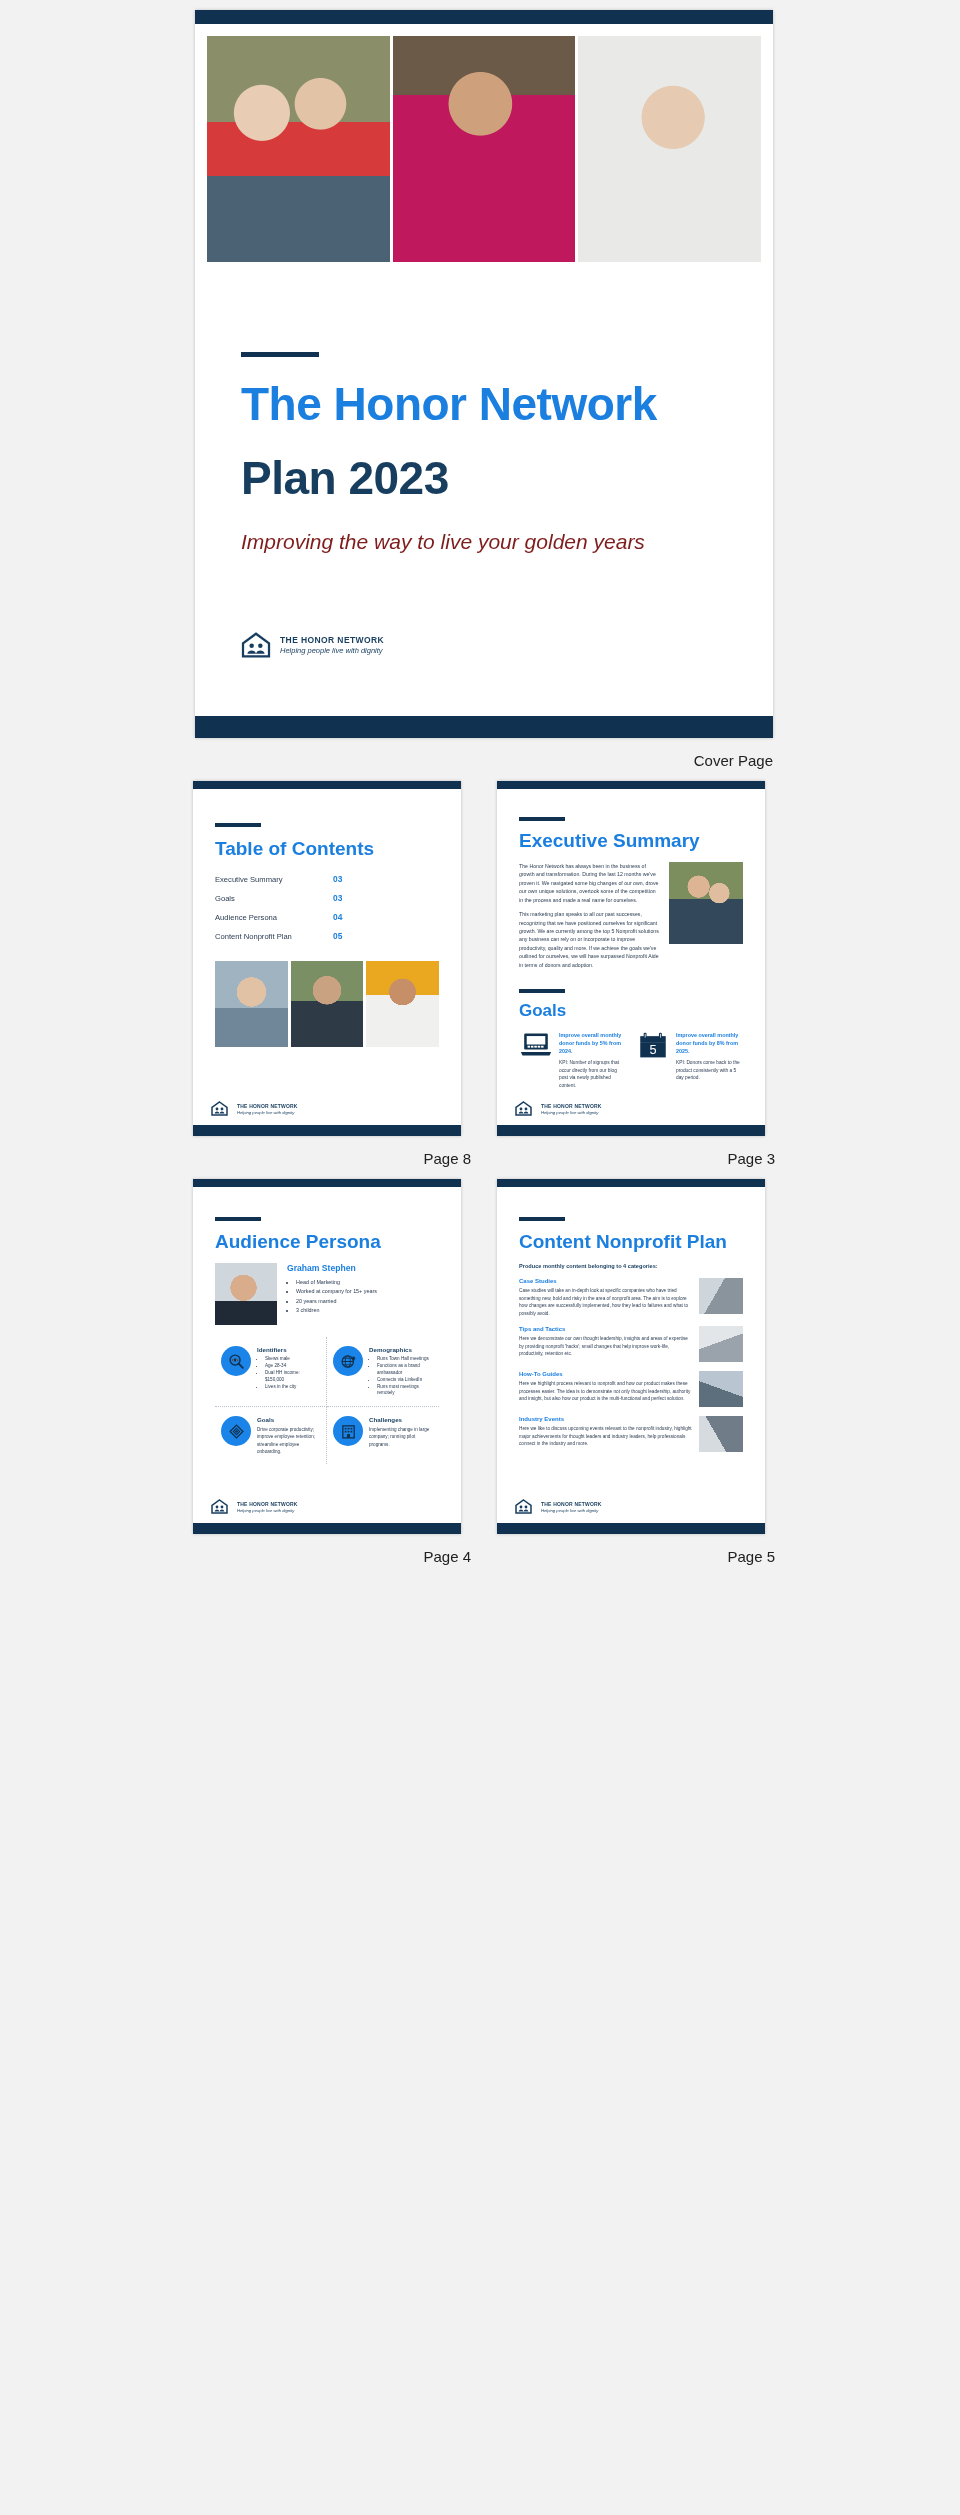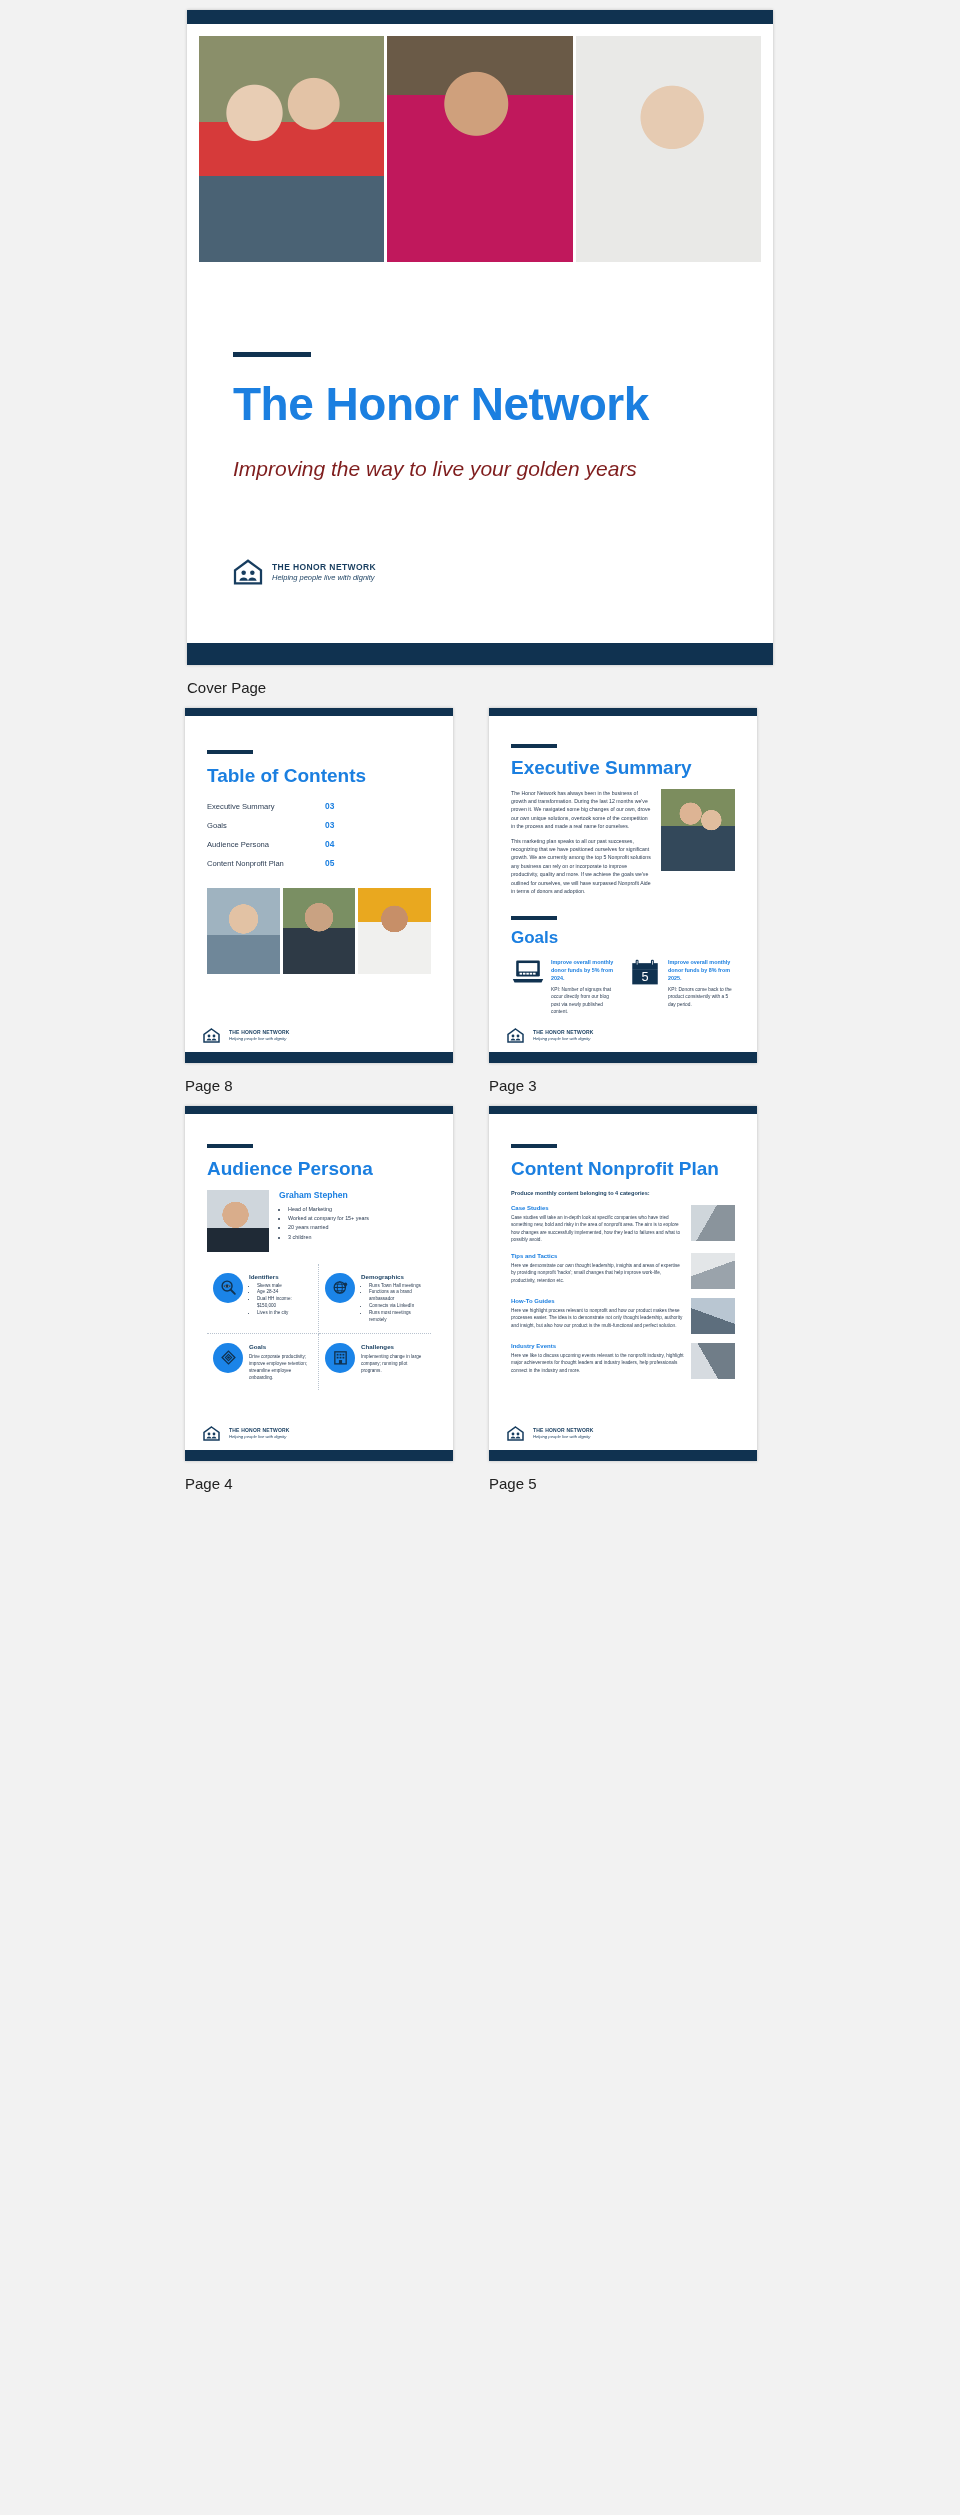--- a/index.html
+++ b/index.html
@@ -10,20 +10,21 @@
     color: #17365d;
   }
   .wrap { width: 960px; padding: 10px 0 18px 0; }
 
   
   .page {
     background: #ffffff;
     position: relative;
     box-shadow: 0 0 3px rgba(0,0,0,.22);
     overflow: hidden;
+    margin-left: 8px;
   }
   .topbar  { background: #103250; width: 100%; }
   .botbar  { background: #103250; width: 100%; }
 
   .rule {
     background: #103250;
     height: 5px;
     width: 78px;
   }
   .rule.sm { height: 4px; width: 46px; }
@@ -71,21 +72,21 @@
     font-size: 8.5px; font-weight: 700; letter-spacing: .4px; color: #173d5f;
   }
   .logo .ltxt .l2 {
     font-size: 7.5px; font-style: italic; color: #173d5f; margin-top: 1px;
   }
   .logo.tiny .mark { width: 17px; height: 15px; flex: 0 0 17px; }
   .logo.tiny .ltxt .l1 { font-size: 5px; letter-spacing: .2px; }
   .logo.tiny .ltxt .l2 { font-size: 4.2px; }
 
   .caption {
-    text-align: left;
+    text-align: right;
     font-size: 15px;
     color: #222;
     padding: 14px 0 0 0;
     font-family: "Liberation Sans", sans-serif;
   }
 
   
   .spread { display: flex; justify-content: center; gap: 18px; margin-top: 12px; }
   .half { width: 286px; }
   .half .page { width: 268px; }
@@ -205,20 +206,21 @@
             <div class="ph-inner p-elder"></div>
           </div>
         <div class="ph">
             <div class="ph-inner p-woman"></div>
           </div>
       </div>
 
       <div class="cover-body">
         <div class="rule"></div>
         <h1 class="head-blue">The Honor Network</h1>
+        <h1 class="head-navy">Plan 2023</h1>
         <div class="sub-italic">Improving the way to live your golden years</div>
 
         <div class="logo" style="margin-top:78px;margin-bottom:58px;">
           <span class="mark">
             <svg viewBox="0 0 34 30" width="30" height="26">
               <path d="M17 2 L32 13 L32 28 L2 28 L2 13 Z" fill="none" stroke="#173d5f" stroke-width="2.6"></path>
               <circle cx="12" cy="16" r="2.6" fill="#173d5f"></circle>
               <circle cx="22" cy="16" r="2.6" fill="#173d5f"></circle>
               <path d="M7 25 a5.2 5.2 0 0 1 10 0 Z" fill="#173d5f"></path>
               <path d="M17 25 a5.2 5.2 0 0 1 10 0 Z" fill="#173d5f"></path>

